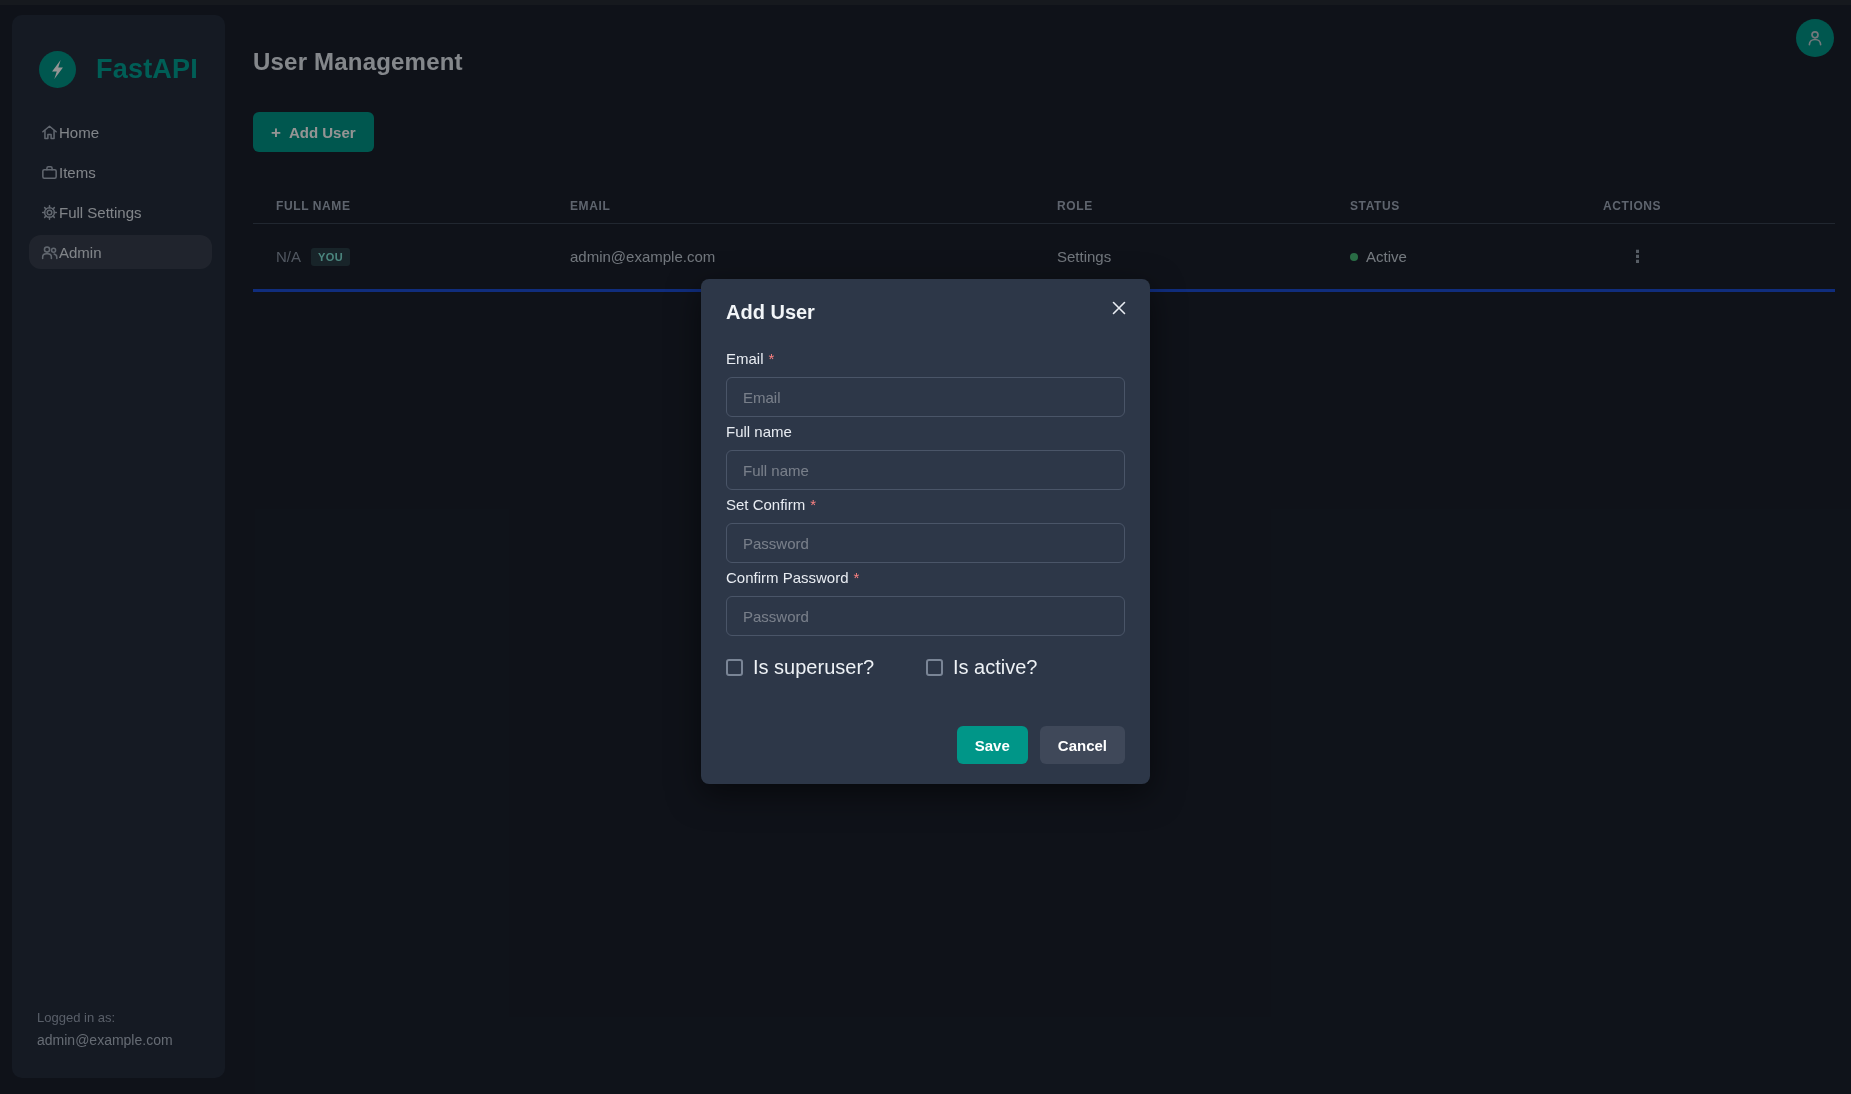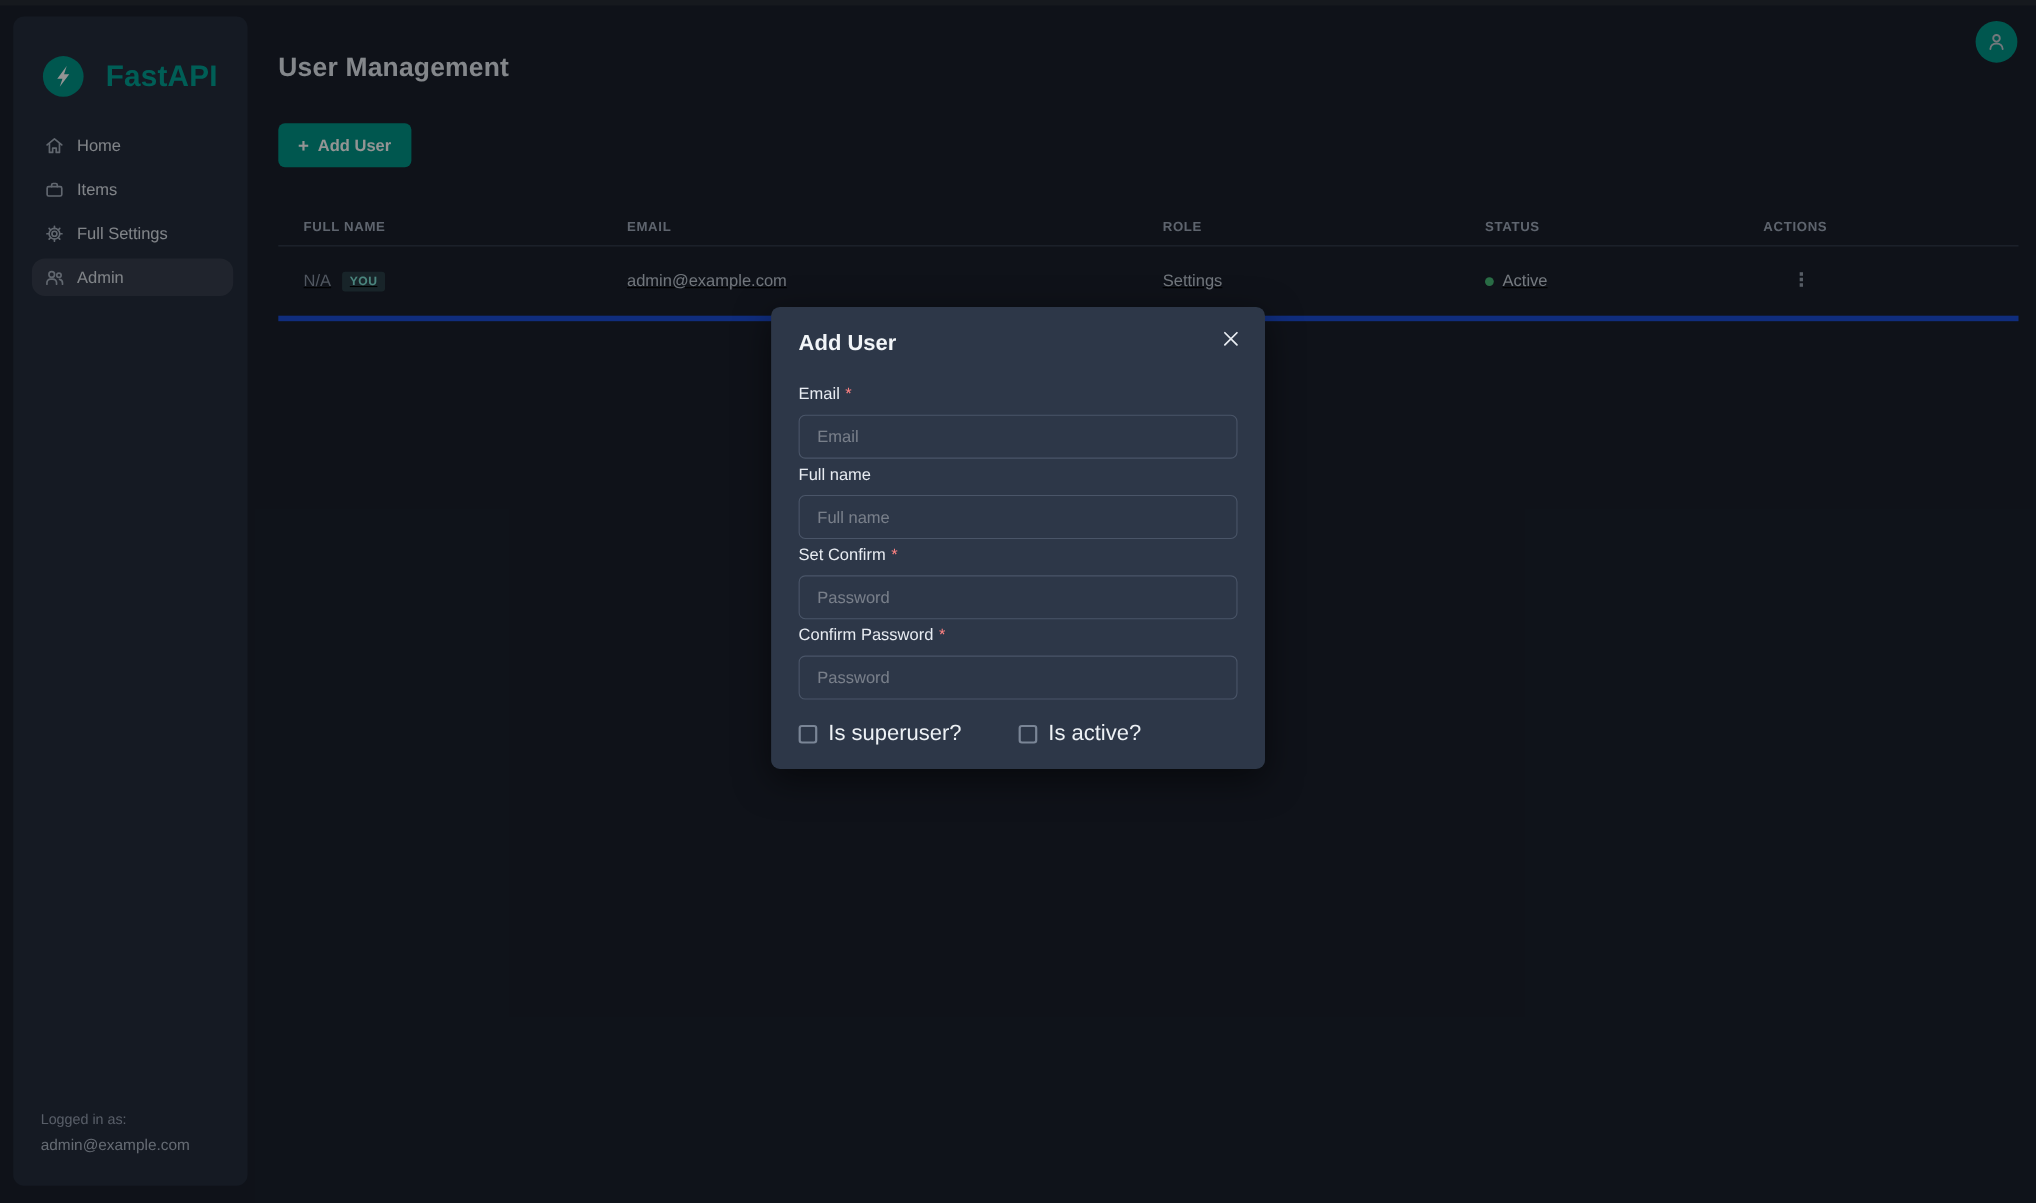--- a/index.html
+++ b/index.html
@@ -36,21 +36,21 @@
     width: 37px; height: 37px; border-radius: 50%;
     background: #009688;
     display: flex; align-items: center; justify-content: center;
     flex: 0 0 auto;
   }
   .logo-text {
     color: #00A295; font-size: 27px; font-weight: 600; letter-spacing: 0.2px;
   }
   .nav { margin: 26px 13px 0 17px; }
   .nav-item {
-    display: flex; align-items: center; gap: 11px;
+    display: flex; align-items: center; 
     height: 34px; margin-bottom: 6px;
     padding: 0 11px;
     border-radius: 12px;
     color: #DDE3EA; font-size: 15px;
     cursor: pointer;
   }
   .nav-item.active { background: rgba(255,255,255,0.09); }
   .nav-icon { display: flex; width: 19px; height: 19px; flex: 0 0 auto; }
   .nav-icon svg { width: 19px; height: 19px; stroke: #A8B2C0; fill: none;
     stroke-width: 1.6; stroke-linecap: round; stroke-linejoin: round; }
@@ -86,21 +86,21 @@
     align-items: center;
   }
   .thead {
     height: 35px;
     border-bottom: 1px solid #3A4454;
   }
   .thead .th {
     font-size: 12px; font-weight: 700; letter-spacing: 0.6px;
     color: #A3ADBD; text-transform: uppercase;
   }
-  .trow { height: 68px; border-bottom: 5px solid #1d4ed8; font-size: 15px; text-decoration: underline; }
+  .trow { height: 68px; border-bottom: 3px solid #1d4ed8; font-size: 15px; }
   .cell-pad { padding-left: 23px; }
   .cell-name { color: #8B95A5; display: flex; align-items: center; }
   .you-badge {
     margin-left: 10px;
     padding: 3px 7px; border-radius: 3px;
     background: rgba(129,230,217,0.16); color: #81E6D9;
     font-size: 11px; font-weight: 700; letter-spacing: 0.4px;
   }
   .cell-email, .cell-role { color: #C3CBD6; }
   .cell-status { display: flex; align-items: center; gap: 8px; color: #C9D1DB; }
@@ -334,15 +334,19 @@
         <div class="checkbox-item">
           <span class="checkbox-box"></span>
           <span class="checkbox-label">Is superuser?</span>
         </div>
         <div class="checkbox-item">
           <span class="checkbox-box"></span>
           <span class="checkbox-label">Is active?</span>
         </div>
       </div>
 
+      <div class="modal-footer">
+        <button class="btn btn-save">Save</button>
+        <button class="btn btn-cancel">Cancel</button>
+      </div>
     </div>
   </div>
 </div>
 
 </body></html>

